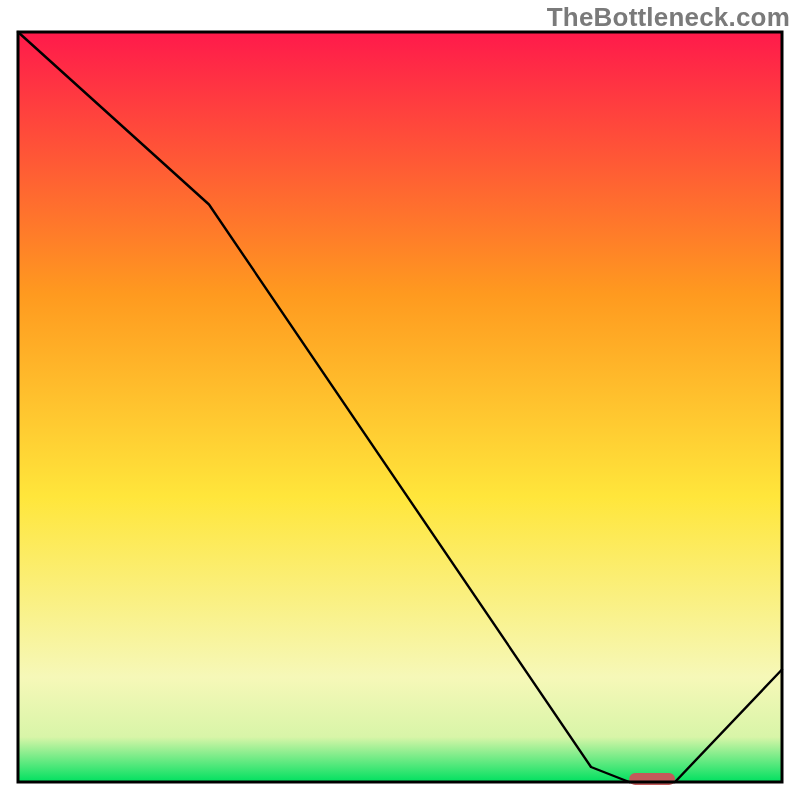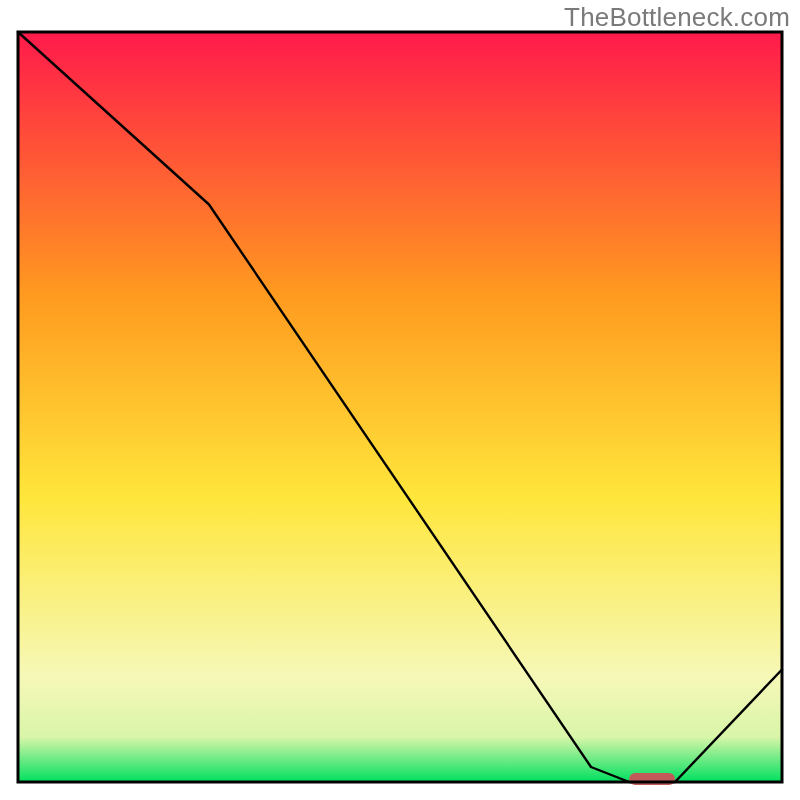--- a/index.html
+++ b/index.html
@@ -14,21 +14,21 @@
   .container {
     position: relative;
     width: 800px;
     height: 800px;
   }
   .watermark {
     position: absolute;
     top: 2px;
     right: 10px;
     font-size: 26px;
-    font-weight: normal;
+    font-weight: bold;
     color: #7a7a7a;
     letter-spacing: 0.2px;
     user-select: none;
   }
   svg {
     display: block;
   }
 </style>
 </head>
 <body>

